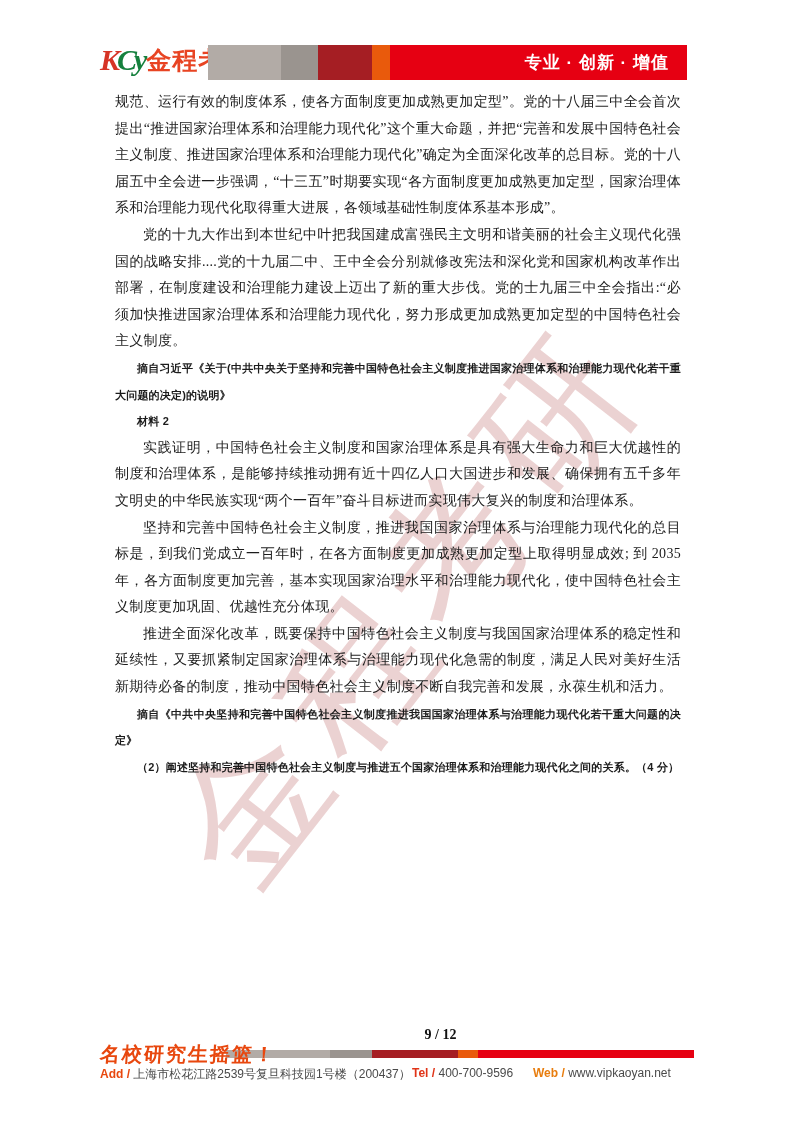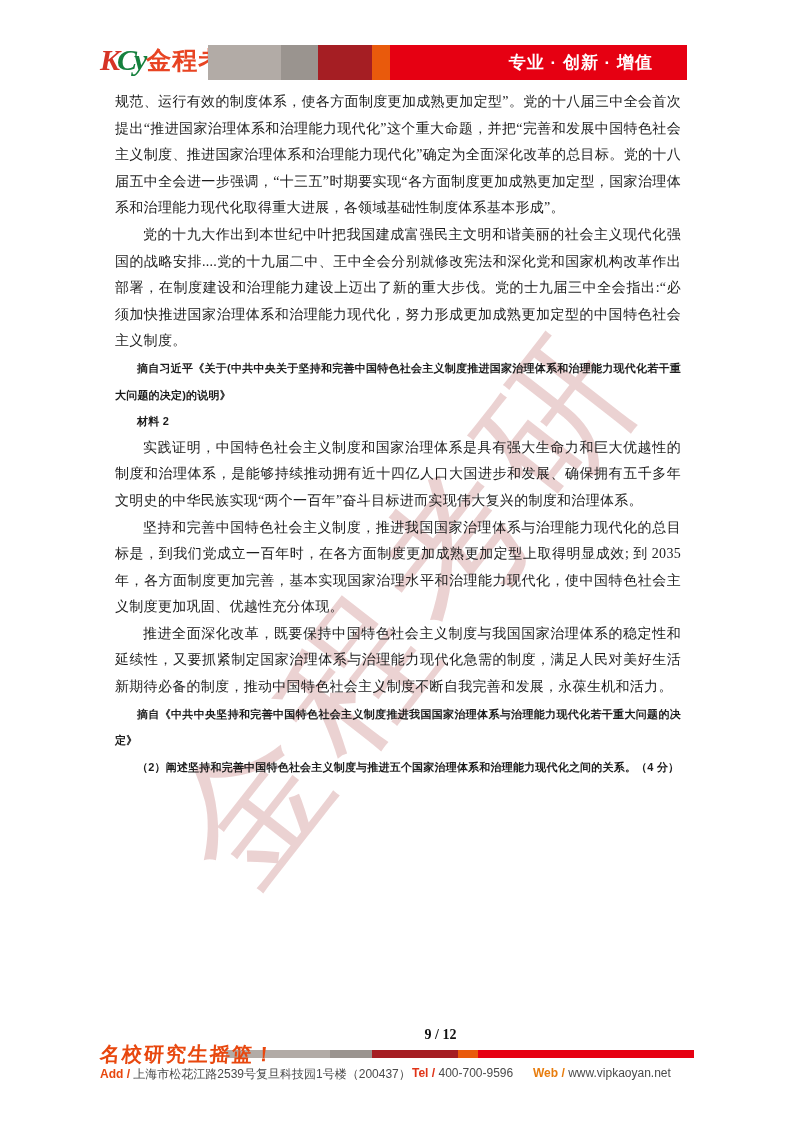--- a/index.html
+++ b/index.html
@@ -13,21 +13,21 @@
   .logo-mark .k{color:#d63426;}
   .logo-mark .cy{color:#15803d;}
   .logo-text{color:#e84423;font-family:"Liberation Sans",sans-serif;font-weight:bold;font-size:25px;margin-left:2px;letter-spacing:1px;}
   .header-band{position:absolute;left:208px;top:45px;width:479px;height:35px;display:flex;}
   .band-seg{height:100%;}
   .seg-lightgray{background:#b2aba6;}
   .seg-gray{background:#9a948f;}
   .seg-darkred{background:#a51e23;}
   .seg-orange{background:#e95a0c;}
   .seg-red{background:#e60012;flex:1;display:flex;align-items:center;justify-content:flex-end;}
-  .tagline{color:#ffffff;font-family:"Liberation Sans",sans-serif;font-weight:bold;font-size:17px;padding-right:34px;letter-spacing:1px;}
+  .tagline{color:#ffffff;font-family:"Liberation Sans",sans-serif;font-weight:bold;font-size:17px;padding-right:18px;letter-spacing:1px;}
   
   .watermark{
     position:absolute;left:410px;top:608px;transform:translate(-50%,-50%) rotate(-52deg);
     font-size:148px;letter-spacing:16px;white-space:nowrap;color:#c98484;opacity:.36;
     font-family:"Liberation Serif","DejaVu Serif",serif;z-index:0;pointer-events:none;
   }
   
   .content{position:absolute;left:115px;top:89px;width:566px;z-index:1;}
   .content p{
     margin:0;font-size:14px;line-height:26.6px;color:#1c1c1c;text-align:justify;letter-spacing:.3px;

